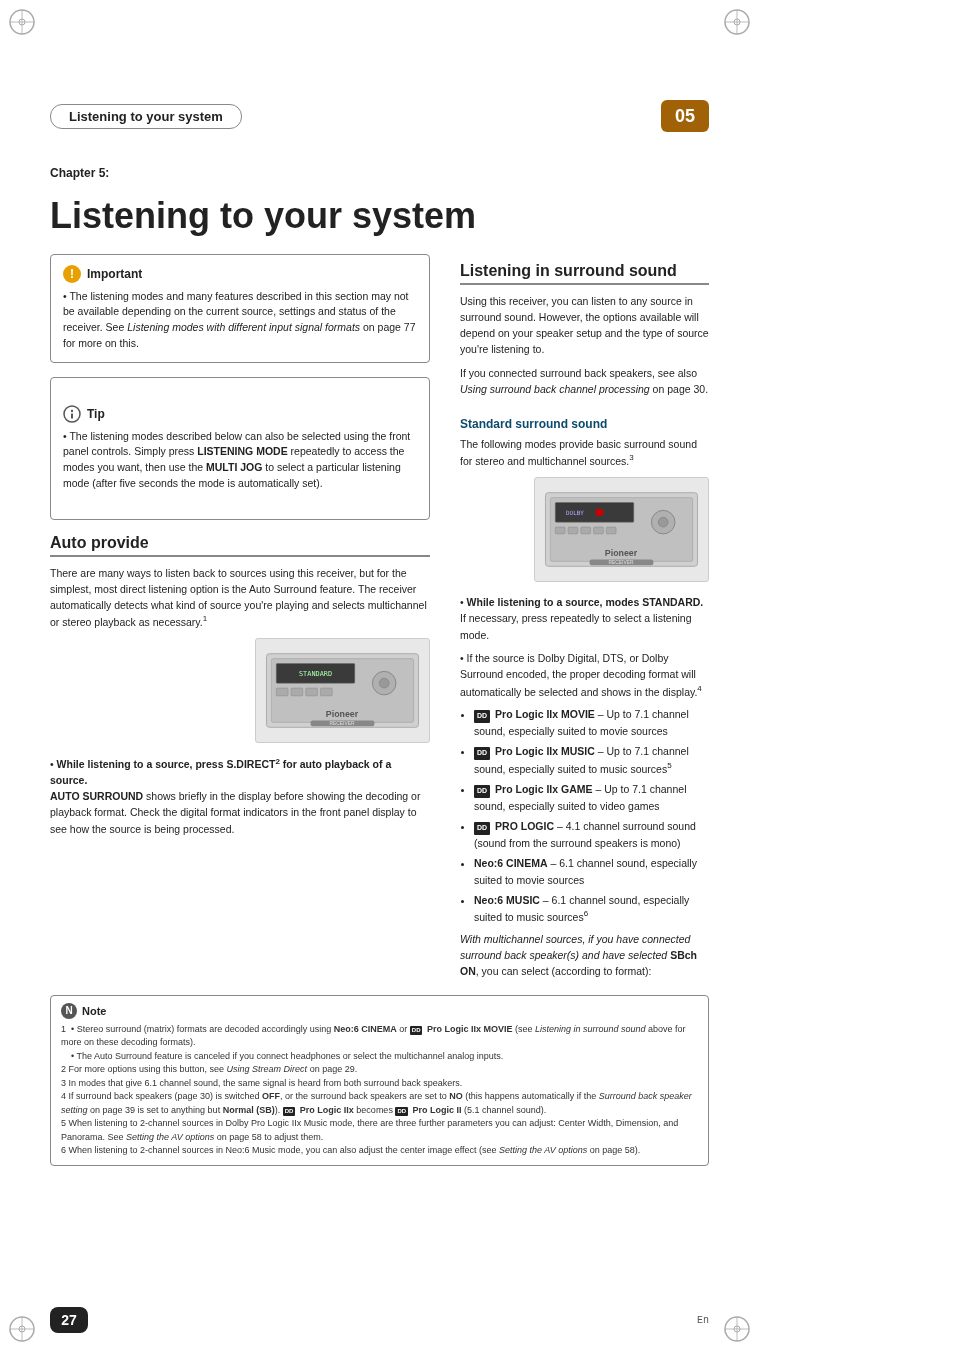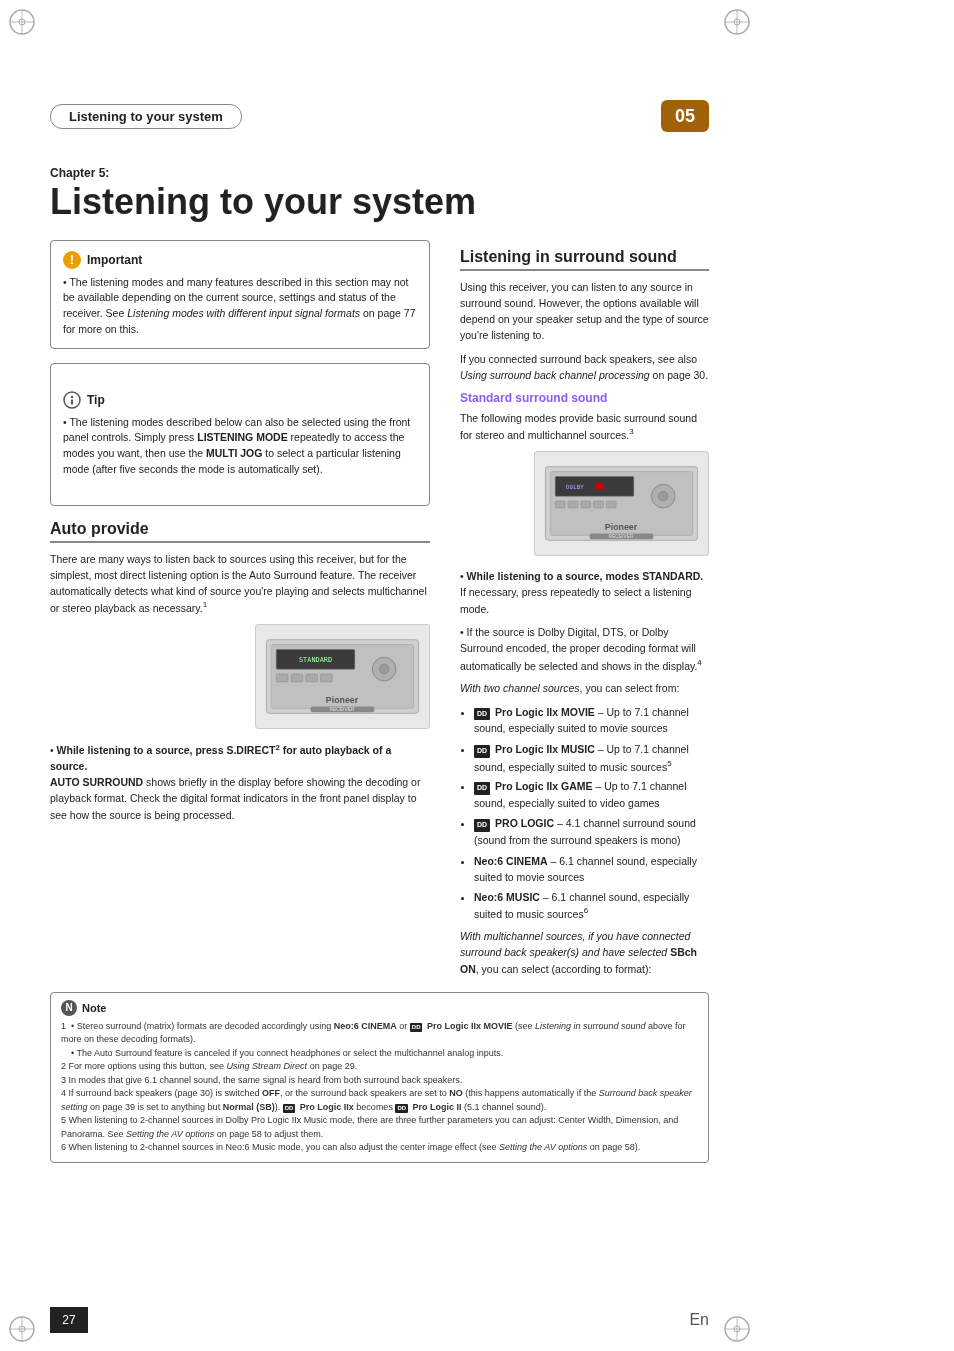--- a/index.html
+++ b/index.html
@@ -74,21 +74,21 @@
       top: 148px;
       left: 50px;
       right: 50px;
       bottom: 60px;
     }
 
     
     .chapter-label {
       font-size: 12px;
       font-weight: bold;
-      margin-bottom: 2px;
+      margin-bottom: 16px;
       margin-top: 18px;
     }
     .chapter-title {
       font-size: 36px;
       font-weight: bold;
       color: #222;
       margin-bottom: 18px;
       line-height: 1.1;
     }
 
@@ -175,23 +175,23 @@
       font-weight: bold;
       color: #222;
       border-bottom: 2px solid #888;
       padding-bottom: 3px;
       margin-bottom: 8px;
       margin-top: 8px;
     }
     .subsection-heading {
       font-size: 12px;
       font-weight: bold;
-      color: #8b5cf6;
+      color: #0c4a6e;
       margin-bottom: 5px;
-      margin-top: 8px;
+      margin-top: 20px;
     }
 
     .body-text {
       font-size: 10.5px;
       line-height: 1.55;
       margin-bottom: 7px;
       color: #222;
     }
     .body-text em {
     }
@@ -231,32 +231,33 @@
       bottom: 18px;
       left: 50px;
       right: 50px;
       display: flex;
       justify-content: space-between;
       align-items: center;
     }
     .page-num-box {
       background: #222;
       color: #fff;
-      font-size: 12px;
-      font-weight: normal;
-      border-radius: 0;
+      font-size: 14px;
+      font-weight: bold;
+      border-radius: 8px;
       width: 38px;
       height: 26px;
       display: flex;
       align-items: center;
       justify-content: center;
     }
     .lang-label {
-      font-size: 16px;
+      font-size: 10px;
       color: #555;
+      font-family: Liberation Mono, monospace;
     }
 
     
     .note-box {
       border: 1.5px solid #888;
       border-radius: 4px;
       padding: 7px 10px;
       background: #fff;
       margin-top: 8px;
     }
@@ -452,23 +453,20 @@
             <text x="87" y="88" text-anchor="middle" fill="#ddd" font-size="5" font-family="Arial">RECEIVER</text>
           </svg>
         </div>
 
         <div class="body-text">
           • <strong>While listening to a source, modes STANDARD.</strong><br>
           If necessary, press repeatedly to select a listening mode.
         </div>
         <div class="body-text">
           • If the source is Dolby Digital, DTS, or Dolby Surround encoded, the proper decoding format will automatically be selected and shows in the display.<sup>4</sup>
-        </div>
-        <div class="body-text">
-          <em>With two channel sources</em>, you can select from:
         </div>
 
         <ul class="bullet-list">
           <li>
             <span class="dd-icon">DD</span>
             <strong>Pro Logic IIx MOVIE</strong> – Up to 7.1 channel sound, especially suited to movie sources
           </li>
           <li>
             <span class="dd-icon">DD</span>
             <strong>Pro Logic IIx MUSIC</strong> – Up to 7.1 channel sound, especially suited to music sources<sup>5</sup>

